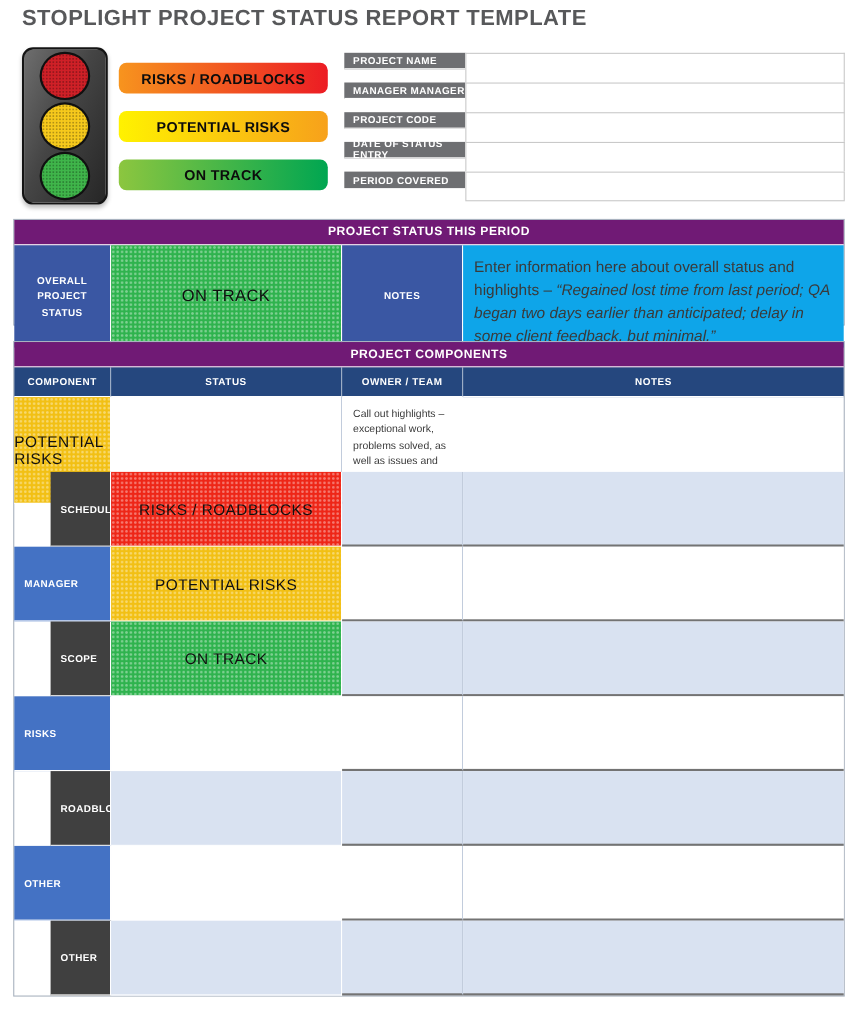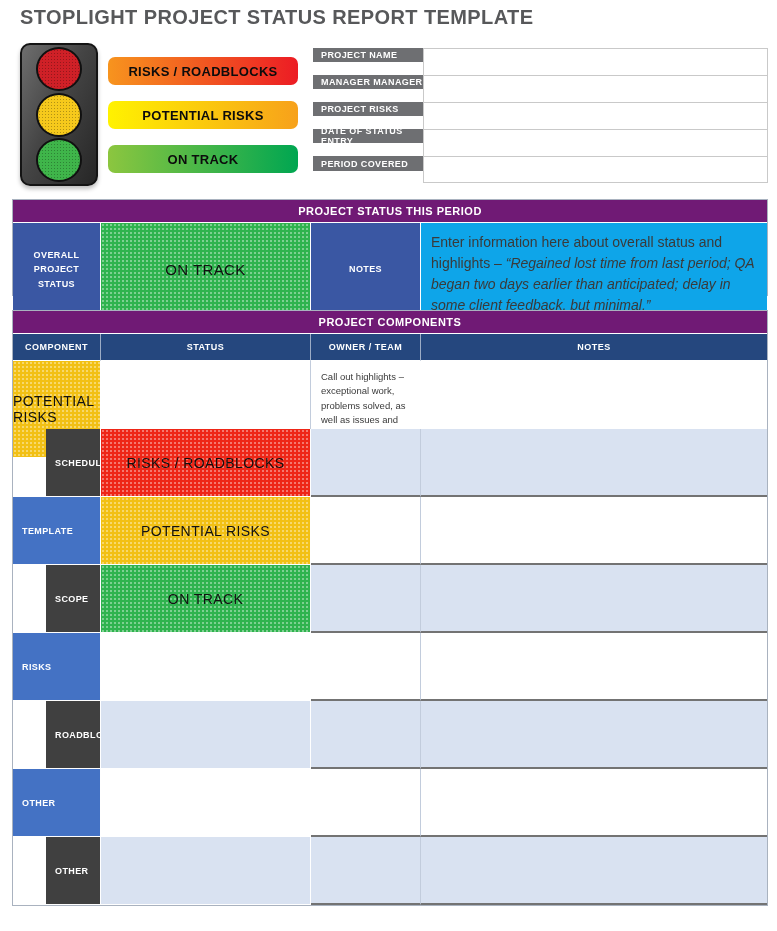--- a/index.html
+++ b/index.html
@@ -146,21 +146,21 @@
 
 <div class="legend-btn legend-red">RISKS / ROADBLOCKS</div>
 <div class="legend-btn legend-yellow">POTENTIAL RISKS</div>
 <div class="legend-btn legend-green">ON TRACK</div>
 
 <div class="form">
   <div class="form-label">PROJECT NAME</div>
   <div class="form-value"></div>
   <div class="form-label">MANAGER MANAGER</div>
   <div class="form-value"></div>
-  <div class="form-label">PROJECT RISKS</div>
+  <div class="form-label">PROJECT CODE</div>
   <div class="form-value"></div>
   <div class="form-label">DATE OF STATUS ENTRY</div>
   <div class="form-value"></div>
   <div class="form-label">PERIOD COVERED</div>
   <div class="form-value"></div>
 </div>
 
 <div class="section status-section">
   <div class="section-header">PROJECT STATUS THIS PERIOD</div>
   <div class="grid-row status-row">
@@ -196,21 +196,21 @@
   <div class="grid-row comp-row row-alt">
     <div class="comp-cell comp-dark">SCHEDULE</div>
     <div class="status-cell">
       <div class="chip chip-red">RISKS / ROADBLOCKS</div>
     </div>
     <div class="cell"></div>
     <div class="cell notes-cell"></div>
   </div>
 
   <div class="grid-row comp-row row-white">
-    <div class="comp-cell comp-light">TEMPLATE</div>
+    <div class="comp-cell comp-light">MANAGER</div>
     <div class="status-cell">
       <div class="chip chip-yellow">POTENTIAL RISKS</div>
     </div>
     <div class="cell"></div>
     <div class="cell notes-cell"></div>
   </div>
 
   <div class="grid-row comp-row row-alt">
     <div class="comp-cell comp-dark">SCOPE</div>
     <div class="status-cell">

